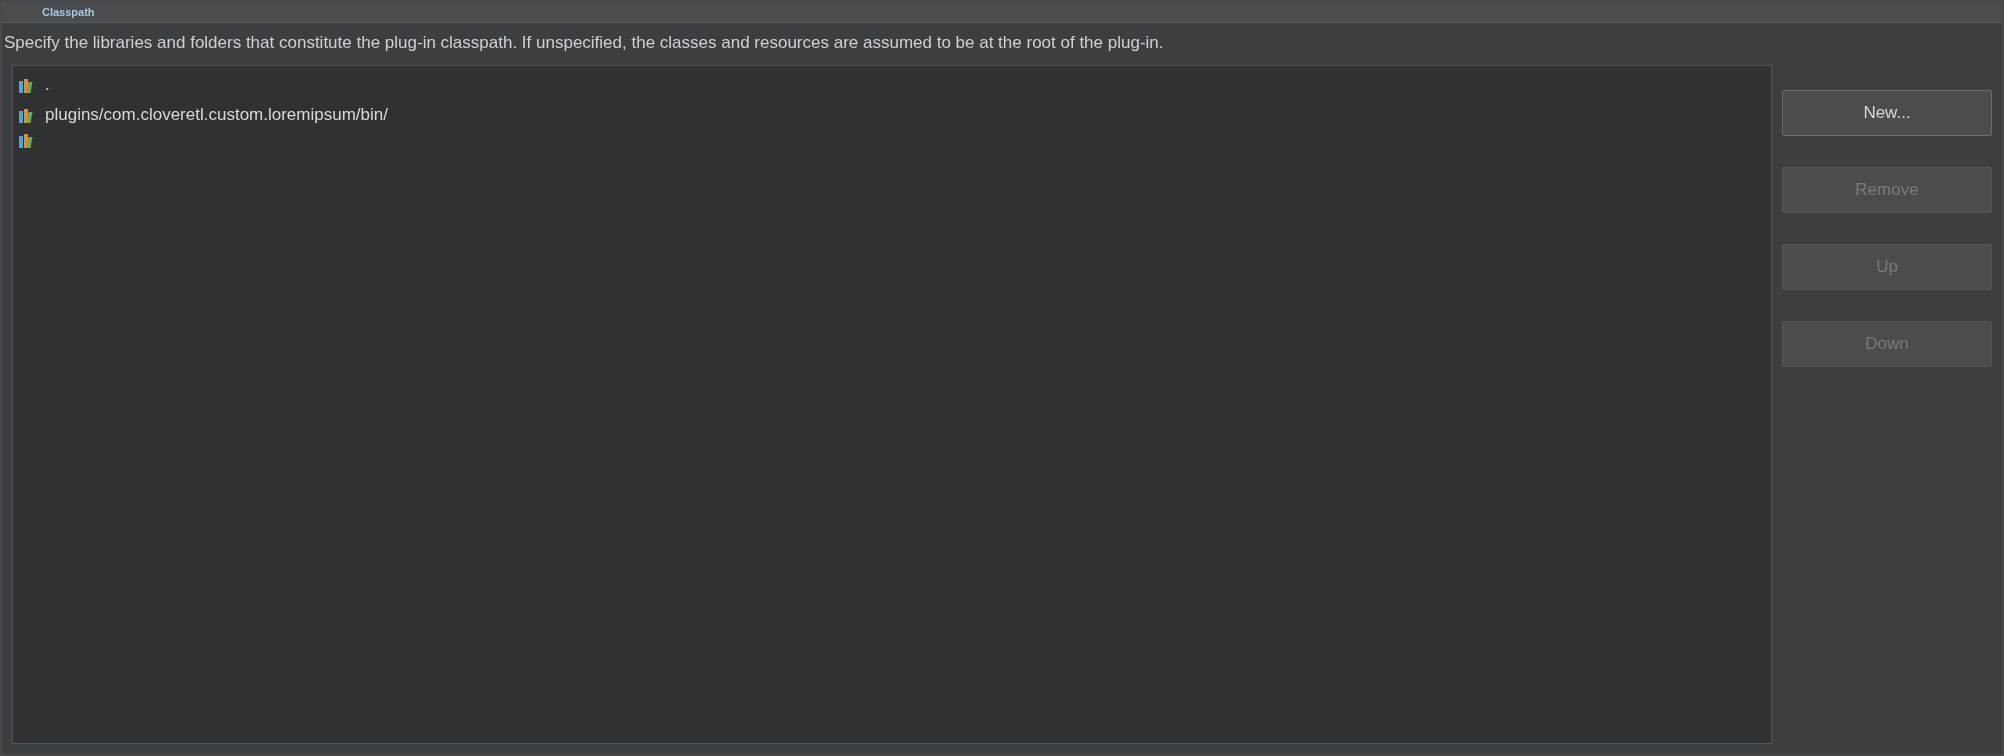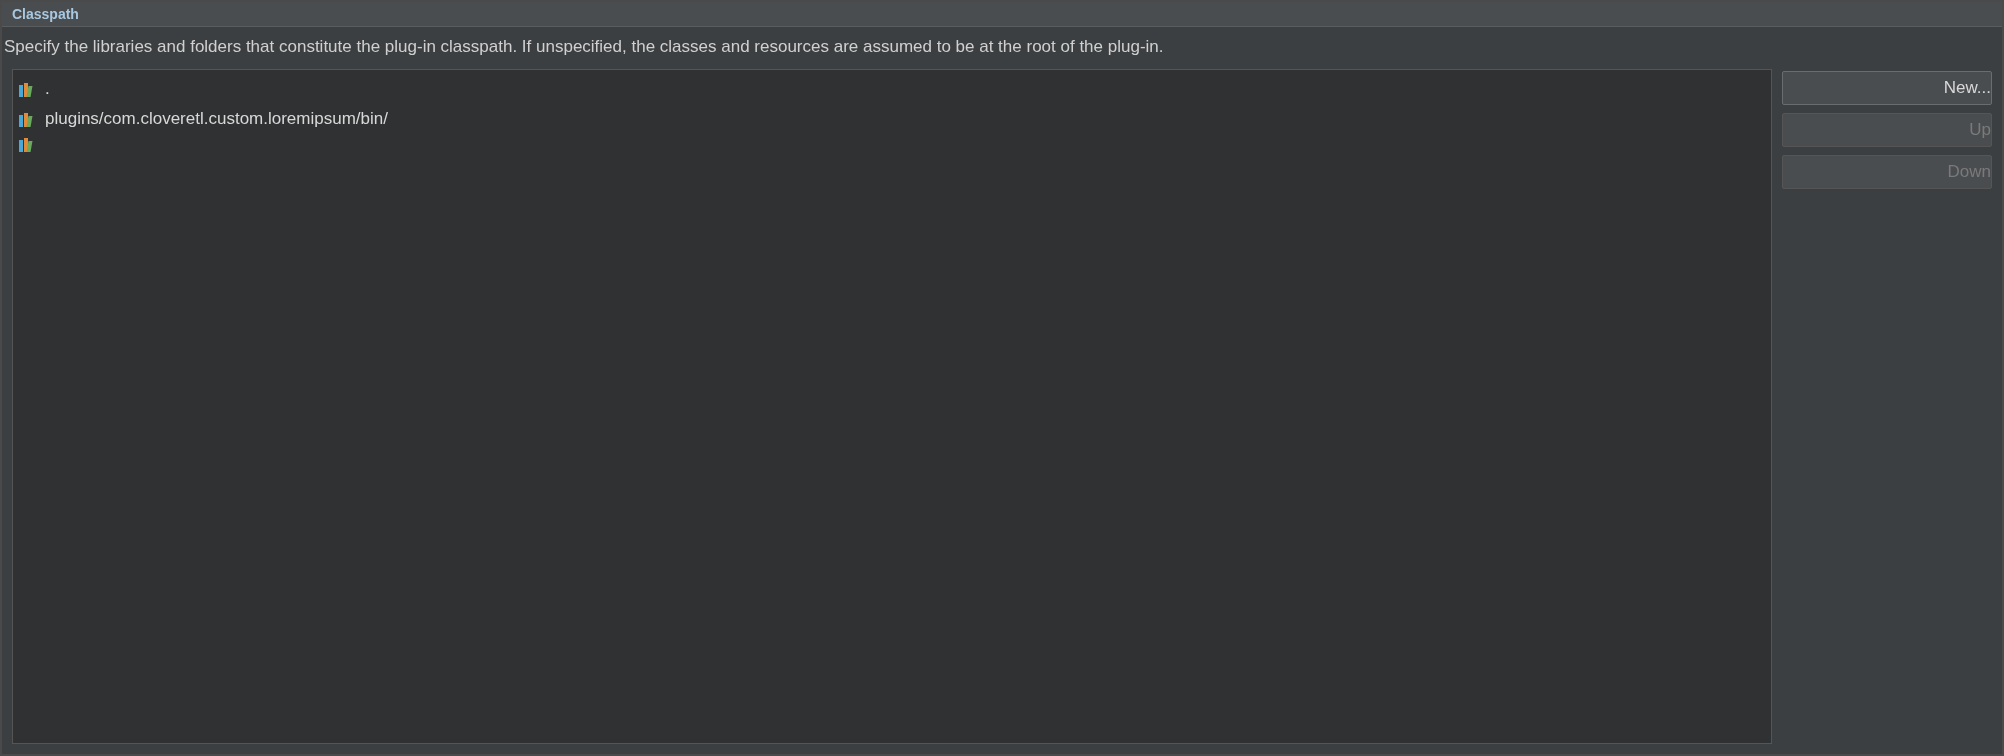--- a/index.html
+++ b/index.html
@@ -25,21 +25,22 @@
       flex-direction: column;
     }
     .header {
       background: #4a4d4f;
       border-bottom: 1px solid #5a5d5f;
       padding: 4px 10px;
     }
     .header-title {
       color: #a8c7e0;
       font-weight: bold;
-      font-size: 14px;
+      font-size: 11px;
+      margin-left: 30px;
     }
     .description {
       padding: 8px 10px 10px 2px;
       color: #d0d0d0;
       font-size: 17px;
       line-height: 1.4;
     }
     .content {
       display: flex;
       flex: 1;
@@ -74,24 +75,25 @@
       flex-direction: column;
       gap: 8px;
       width: 210px;
       padding-top: 2px;
     }
     .btn {
       background: #4a4d50;
       border: 1px solid #6a6d70;
       color: #d8d8d8;
       font-size: 17px;
-      padding: 6px 0;
-      text-align: right;
+      padding: 12px 0;
+      text-align: center;
       cursor: pointer;
       border-radius: 2px;
+      margin-top: 23px;
     }
     .btn.disabled {
       color: #7a7a7a;
       border-color: #555;
       cursor: default;
     }
   </style>
 </head>
 <body>
 
@@ -129,17 +131,18 @@
             <rect x="0" y="2" width="4" height="12" fill="#4aa8d8"></rect>
             <rect x="5" y="0" width="4" height="14" fill="#e08a3a"></rect>
             <rect x="10" y="3" width="4" height="11" fill="#6aaa5a" transform="skewX(-10)"></rect>
           </svg>
         </span>
       </div>
     </div>
 
     <div class="button-column">
       <button class="btn">New...</button>
+      <button class="btn disabled">Remove</button>
       <button class="btn disabled">Up</button>
       <button class="btn disabled">Down</button>
     </div>
   </div>
 </div>
 
 </body></html>

